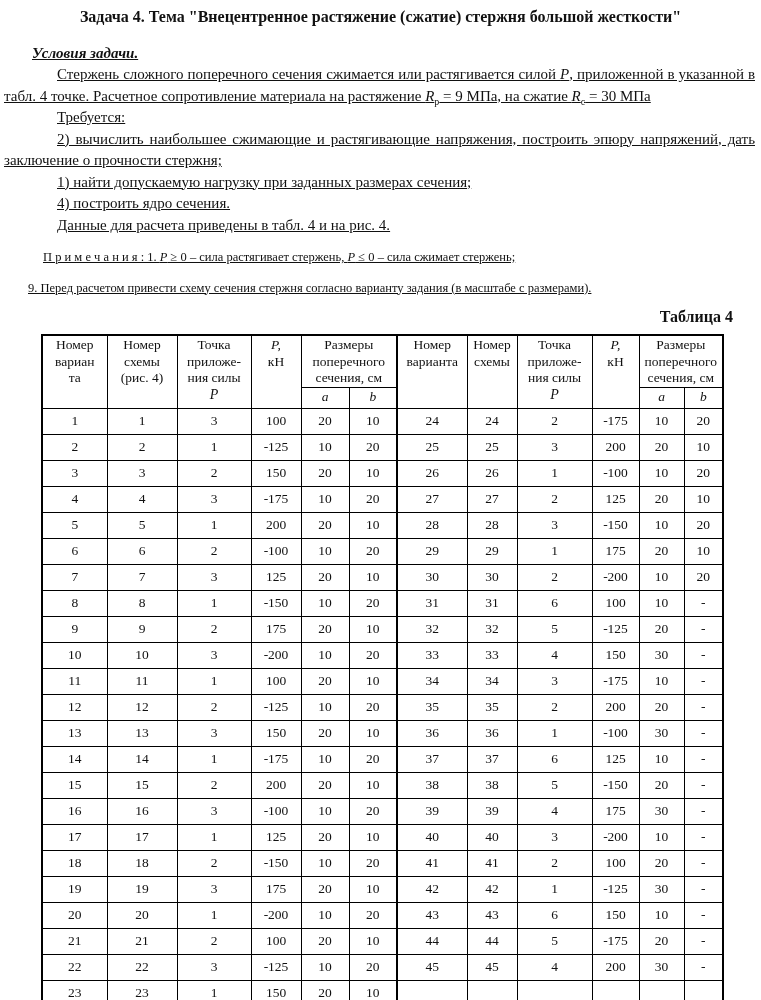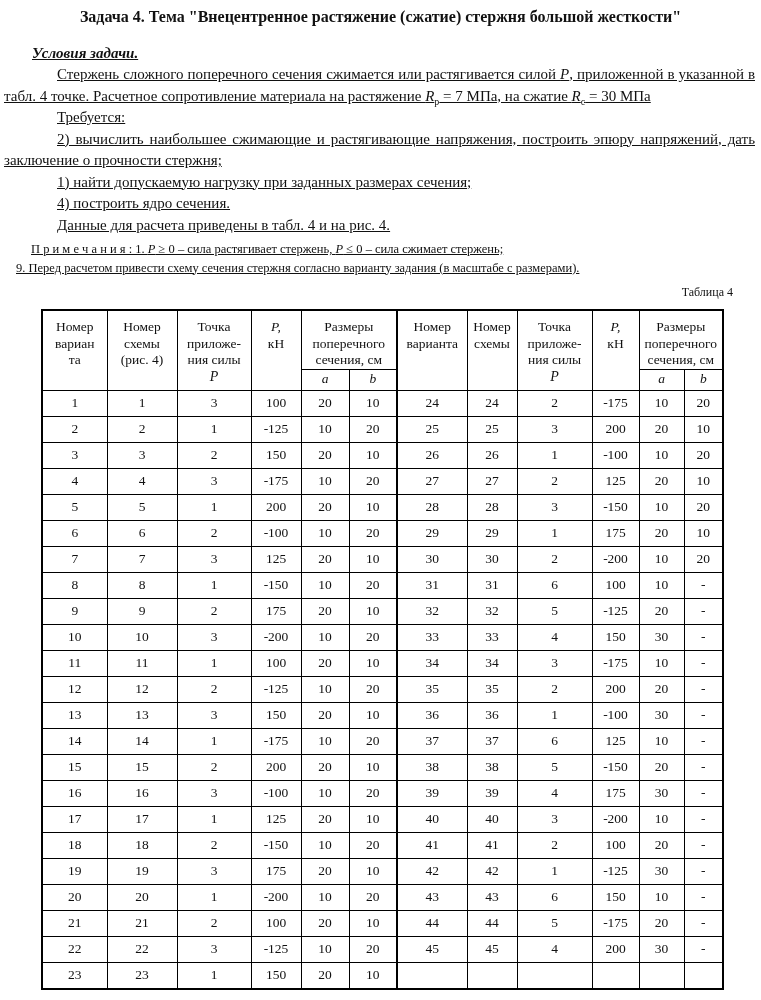--- a/index.html
+++ b/index.html
@@ -24,63 +24,64 @@
     text-indent:28px;
   }
   .bpara{
     margin:0;font-size:15px;line-height:21.5px;
     text-align:justify;text-align-last:left;
     text-indent:53px;
   }
   .it{font-style:italic;}
   sub.rs{font-size:10px;line-height:0;}
   .notes{margin:4px 0 0 12px;font-size:12.5px;line-height:18.5px;}
-  .note-line{margin:0;}
+  .note-line{margin:12px;}
   .note-line.first{text-indent:15px;}
   .caption{
     margin:7px 28px 0 0;
-    font-size:12px;line-height:16px;
+    font-size:16px;line-height:16px;
     text-align:right;
+    font-weight:bold;
   }
   table.vt{
     margin:9px 0 0 41px;
     border-collapse:collapse;
     table-layout:fixed;
     width:681px;
     border:2px solid #000;
     font-size:13.5px;
   }
   table.vt th, table.vt td{
     border:1px solid #000;
     font-weight:normal;
     text-align:center;
     padding:0 2px;
     overflow:hidden;
   }
   table.vt thead tr.hrow1{height:52px;}
   table.vt thead tr.hrow2{height:21px;}
-  table.vt thead th{vertical-align:top;padding-top:8px;line-height:16.5px;font-size:13.5px;}
+  table.vt thead th{vertical-align:top;padding-top:1px;line-height:16.5px;font-size:13.5px;}
   table.vt thead tr.hrow2 th{vertical-align:middle;padding-top:0;}
   table.vt tbody td{height:25px;vertical-align:middle;line-height:1;}
   .pre{white-space:pre-line;}
   .mid{border-left:2px solid #000 !important;}
   .subhead-italic{font-style:italic;font-size:14px;}
 </style>
 </head>
 <body>
 
 <div class="page">
 
   <h1 class="title">Задача 4. Тема "Внецентренное растяжение (сжатие) стержня большой жесткости"</h1>
 
   <div class="textblock">
 
     <p class="heading">Условия задачи.</p>
 
-    <p class="bpara"><span>Стержень сложного поперечного сечения сжимается или растягивается силой </span><span class="it">P</span><span>, приложенной в указанной в табл. 4 точке. Расчетное сопротивление материала на растяжение </span><span class="it">R</span><sub class="rs">р</sub><span> = 7 МПа, на сжатие </span><span class="it">R</span><sub class="rs">с</sub><span> = 30 МПа</span></p>
+    <p class="bpara"><span>Стержень сложного поперечного сечения сжимается или растягивается силой </span><span class="it">P</span><span>, приложенной в указанной в табл. 4 точке. Расчетное сопротивление материала на растяжение </span><span class="it">R</span><sub class="rs">р</sub><span> = 9 МПа, на сжатие </span><span class="it">R</span><sub class="rs">с</sub><span> = 30 МПа</span></p>
 
     <p class="bpara">Требуется:</p>
     <p class="bpara">2) вычислить наибольшее сжимающие и растягивающие напряжения, построить эпюру напряжений, дать заключение о прочности стержня;</p>
     <p class="bpara">1) найти допускаемую нагрузку при заданных размерах сечения;</p>
     <p class="bpara">4) построить ядро сечения.</p>
     <p class="bpara">Данные для расчета приведены в табл. 4 и  на рис. 4.</p>
 
     <div class="notes">
       <p class="note-line first"><span>П р и м е ч а н и я : 1. </span><span class="it">P</span><span> ≥ 0  – сила растягивает стержень,  </span><span class="it">P</span><span> ≤ 0  – сила сжимает стержень;</span></p>
       <p class="note-line">9. Перед расчетом привести схему сечения стержня согласно варианту задания (в масштабе с размерами).</p>

